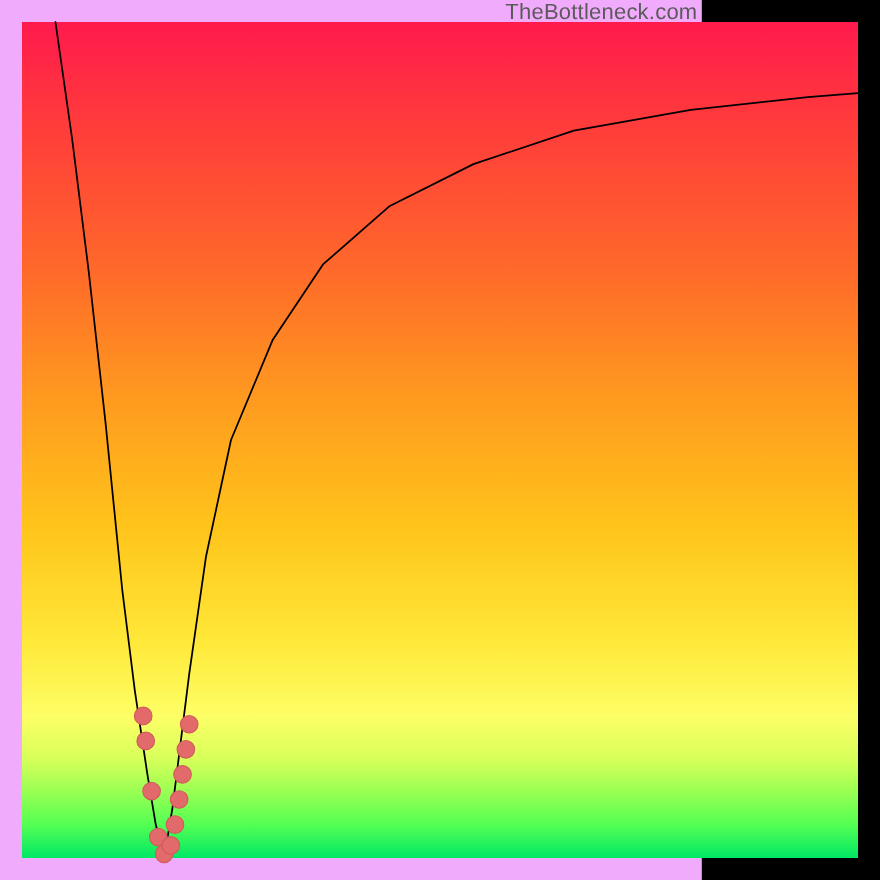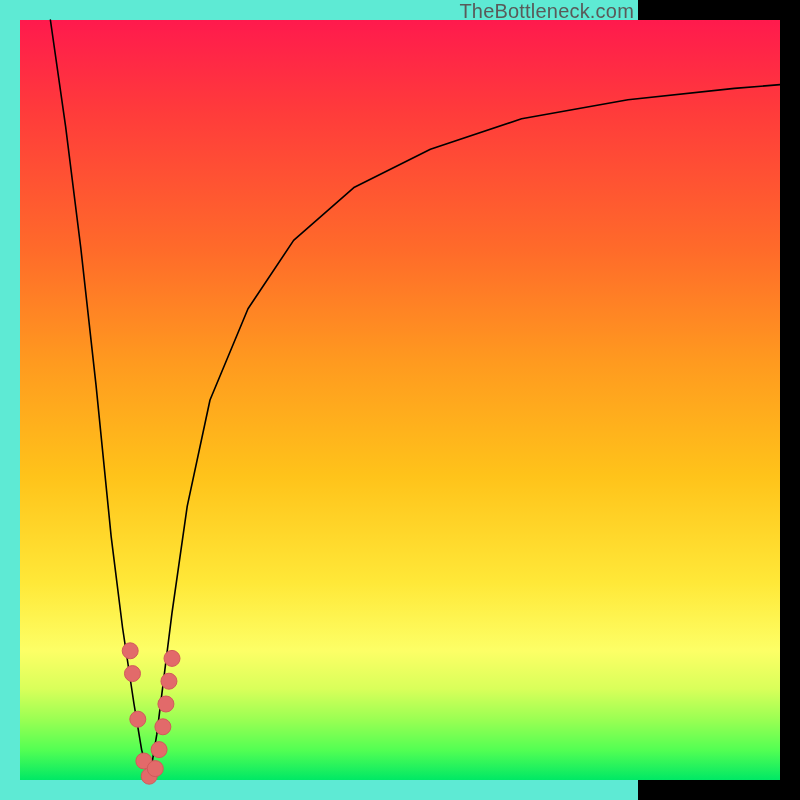--- a/index.html
+++ b/index.html
@@ -8,21 +8,21 @@
     width: 800px;
     height: 800px;
     overflow: hidden;
     background: #000;
     font-family: Arial, Helvetica, sans-serif;
   }
   .frame {
     position: relative;
     width: 638px;
     height: 800px;
-    background: #5eead4;
+    background: #f0abfc;
   }
   .plot-area {
     position: absolute;
     left: 20px;
     top: 20px;
     width: 760px;
     height: 760px;
     background: linear-gradient(
       to bottom,
       #ff1a4d 0%,

